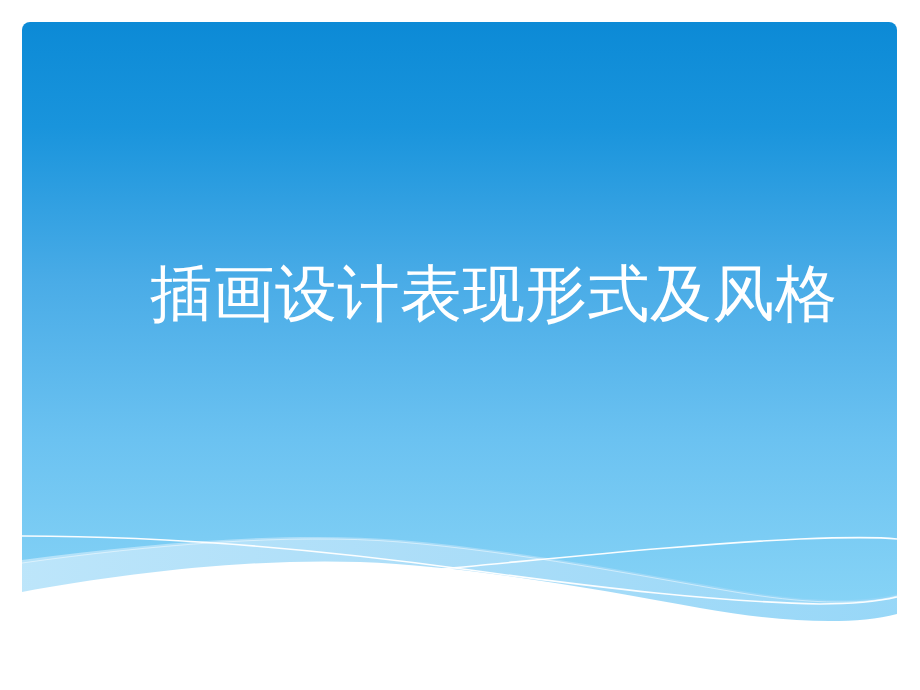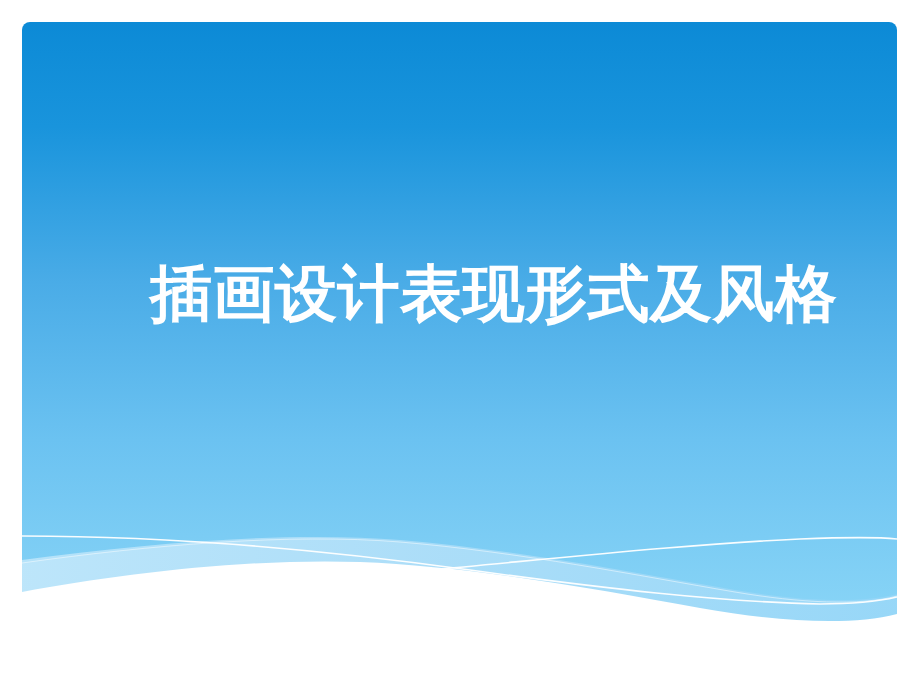--- a/index.html
+++ b/index.html
@@ -54,21 +54,21 @@
     width: 640px;
     pointer-events: auto;
   }
 
   .slide-title {
     margin: 0;
     padding: 0;
     font-family: "DejaVu Serif", "Liberation Serif", serif;
     font-size: 62px;
     line-height: 1.15;
-    font-weight: 700;
+    font-weight: 400;
     color: #ffffff;
     letter-spacing: 0.5px;
     white-space: nowrap;
     text-rendering: geometricPrecision;
   }
 </style>
 </head>
 <body>
 
 <div class="slide-canvas">

